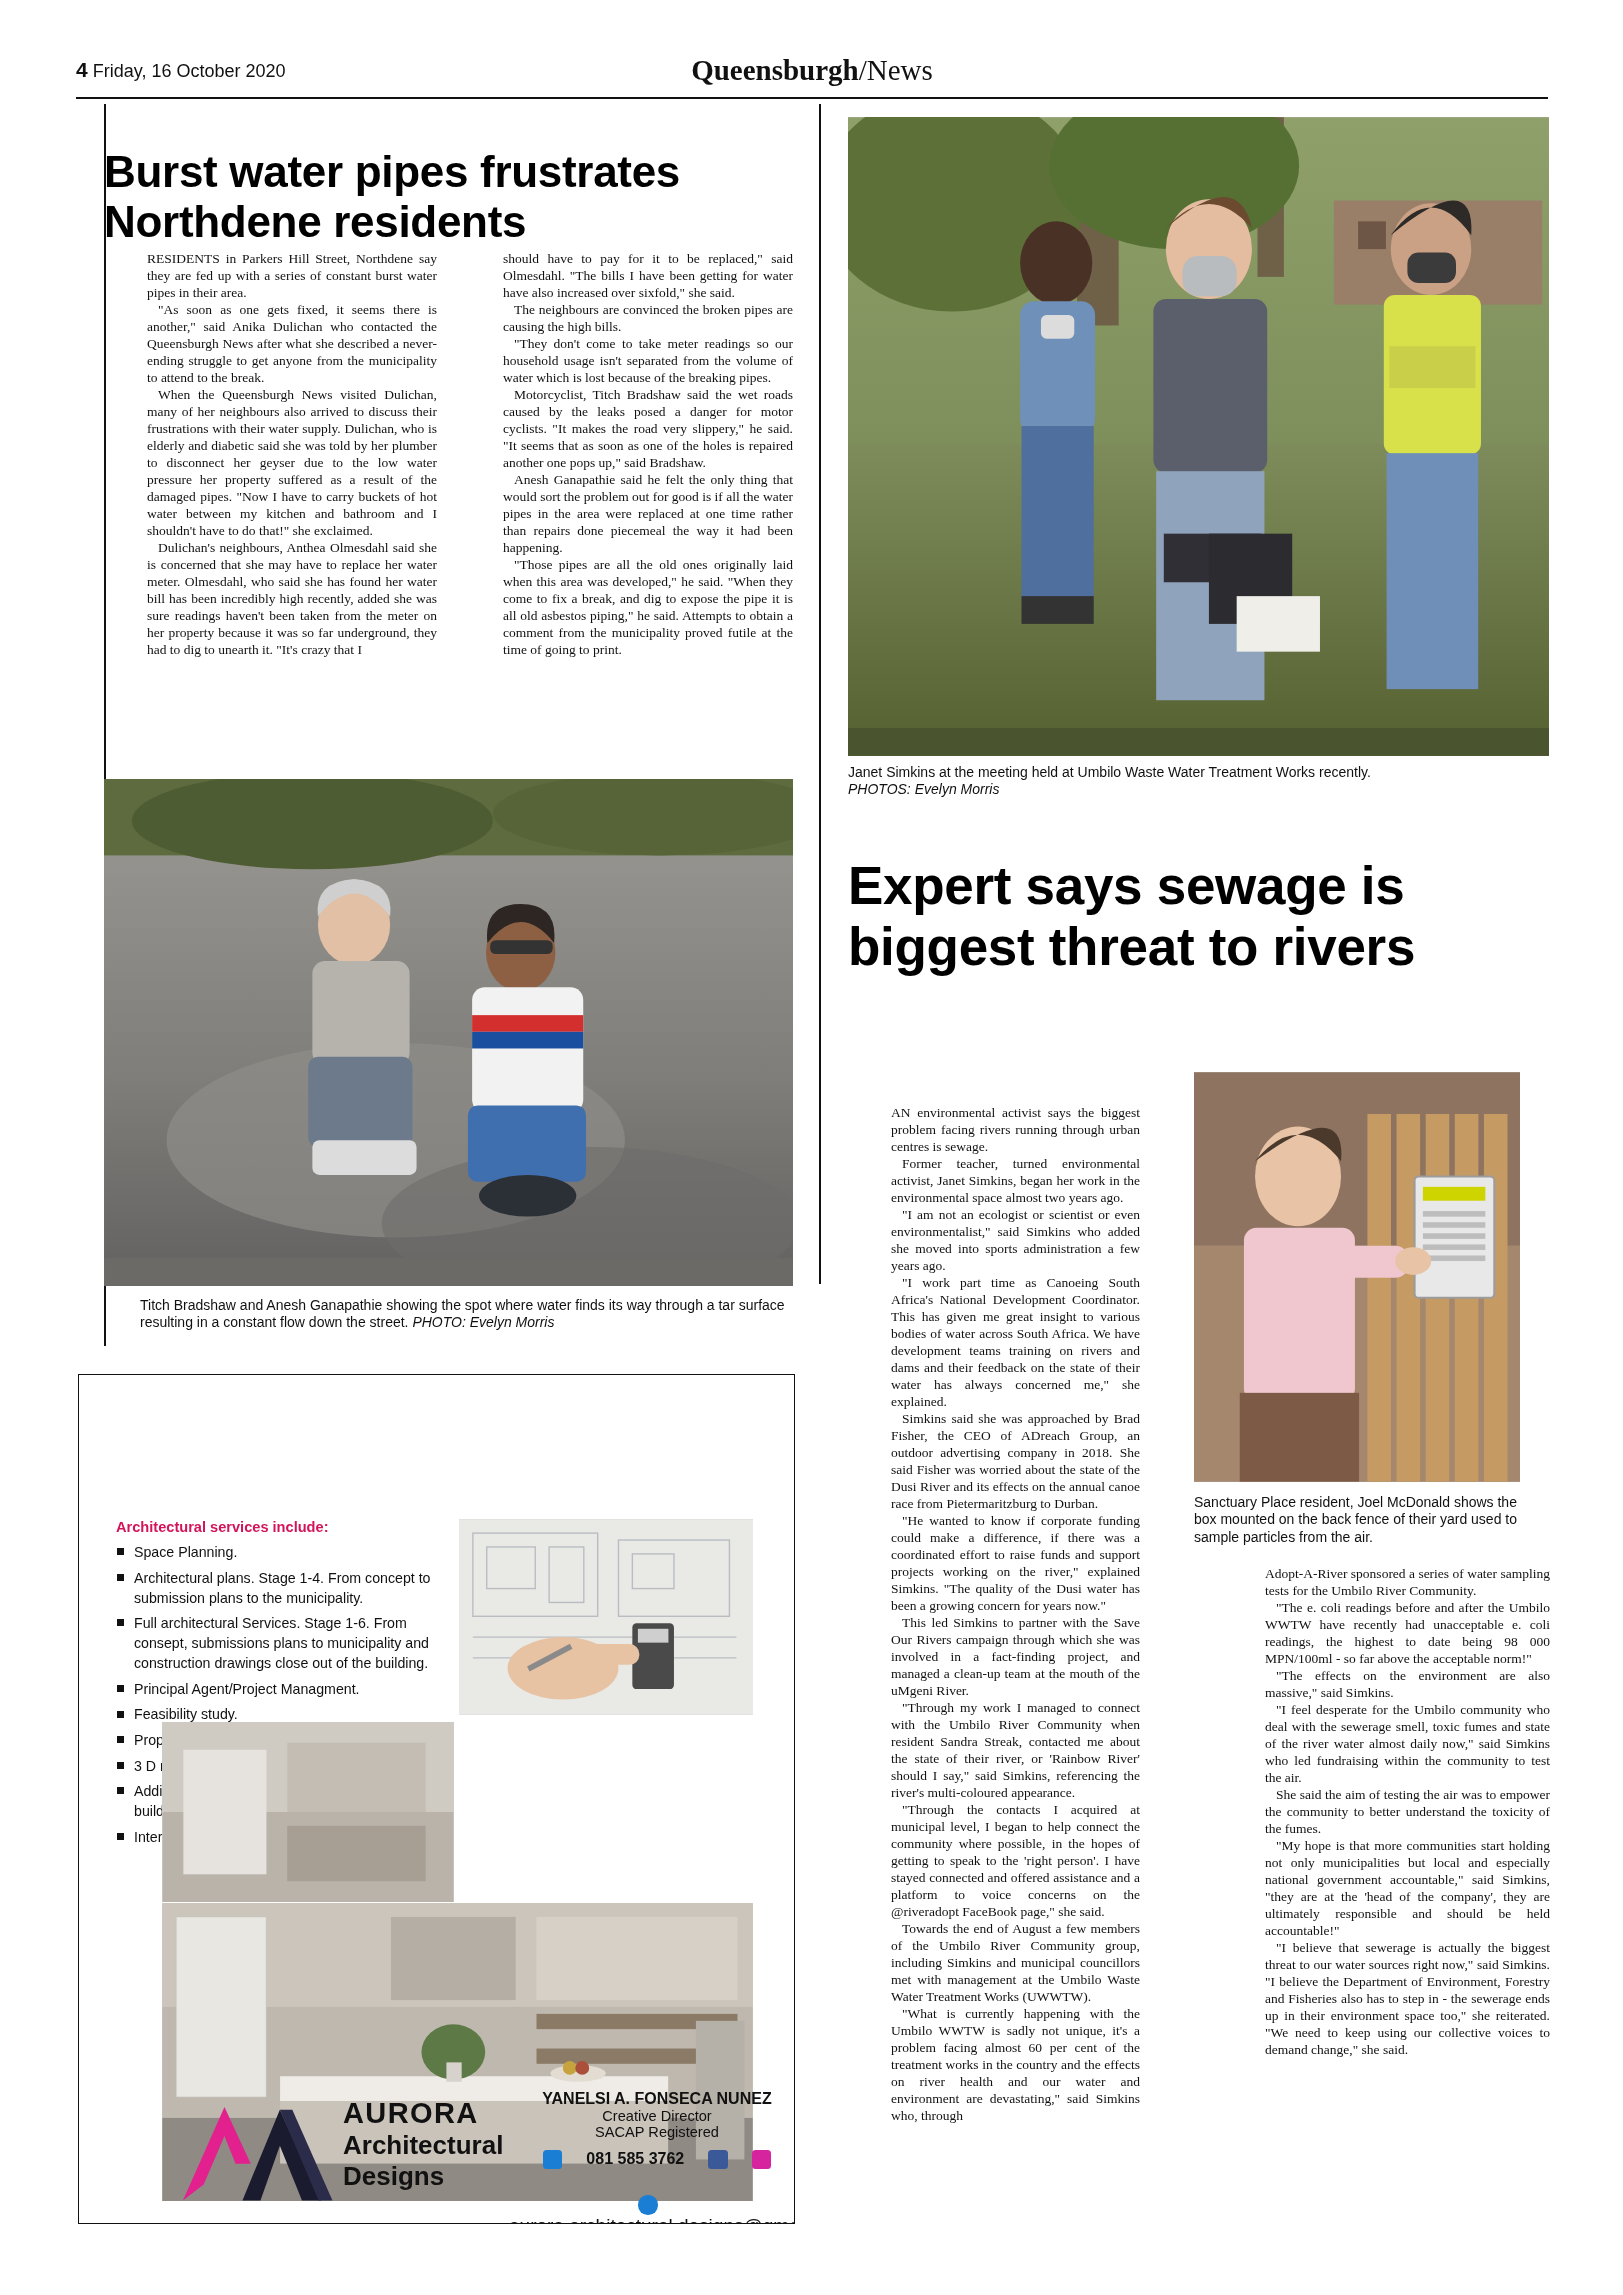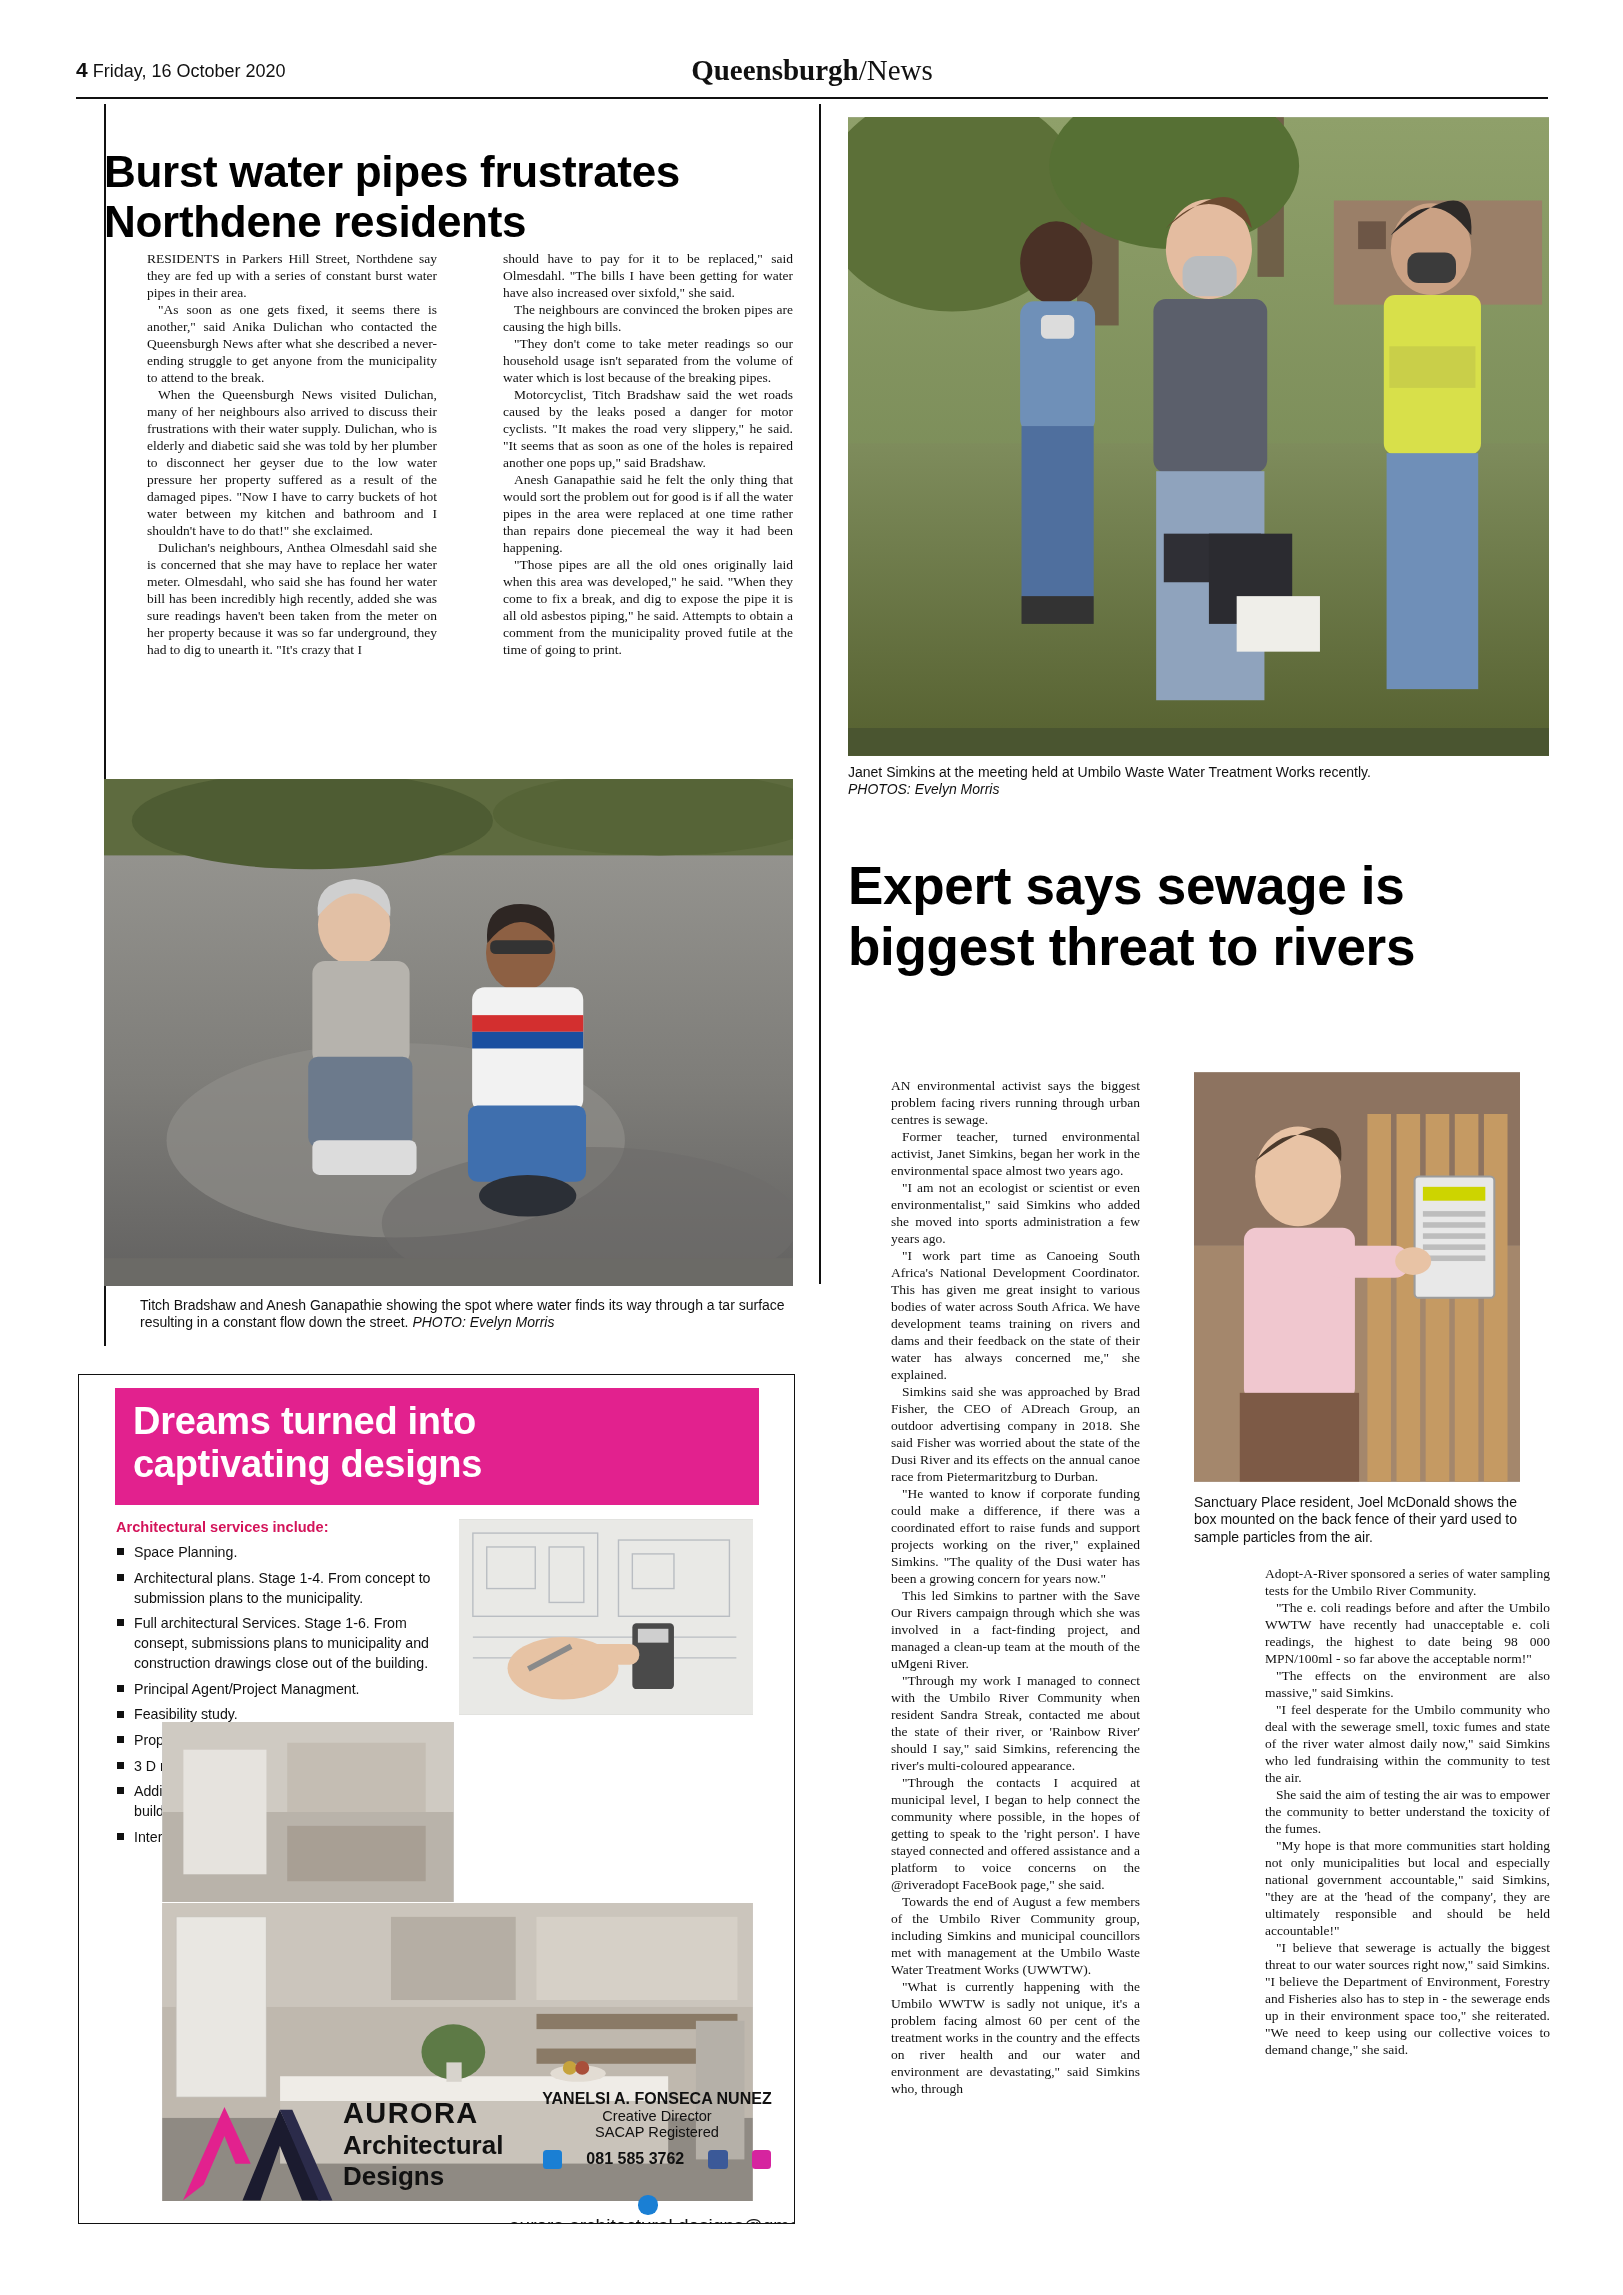--- a/index.html
+++ b/index.html
@@ -101,21 +101,21 @@
     position: absolute; left: 104px; top: 1297px; width: 689px; padding-left: 36px;
   }
 
   
   #expert-headline {
     position: absolute; left: 848px; top: 819px; width: 701px;
     font-size: 53px; line-height: 61px;
   }
 
   
-  #expert-col1 { position: absolute; left: 848px; top: 1077px; width: 292px; }
+  #expert-col1 { position: absolute; left: 848px; top: 1104px; width: 292px; }
   #expert-col2 { position: absolute; left: 1222px; top: 1565px; width: 328px; }
 
   #photo-sanctuary {
     left: 1194px; top: 1072px; width: 326px; height: 410px;
   }
   #cap-sanctuary {
     position: absolute; left: 1194px; top: 1494px; width: 347px;
   }
 
   
@@ -393,26 +393,20 @@
       <rect x="0" y="690" width="992" height="40" fill="#6b6a66"></rect>
     </svg>
   </div>
   <div class="caption" id="cap-street">
     <span>Titch Bradshaw and Anesh Ganapathie showing the spot where water finds its way through a tar surface resulting in a constant flow down the street.</span>
     <span class="it">PHOTO: Evelyn Morris</span>
   </div>
 
   <div id="advert">
 
-    <div id="ad-banner">
-      <div class="txt">
-        <div>Dreams turned into</div>
-        <div>captivating designs</div>
-      </div>
-    </div>
 
     <div id="ad-services-title">Architectural services include:</div>
 
     <ul id="ad-list">
       <li>Space Planning.</li>
       <li>Architectural plans. Stage 1-4. From concept  to submission plans to the municipality.</li>
       <li>Full architectural Services. Stage 1-6. From consept, submissions plans to municipality and construction drawings close out of the building.</li>
       <li>Principal Agent/Project Managment.</li>
       <li>Feasibility study.</li>
       <li>Property Development.</li>

